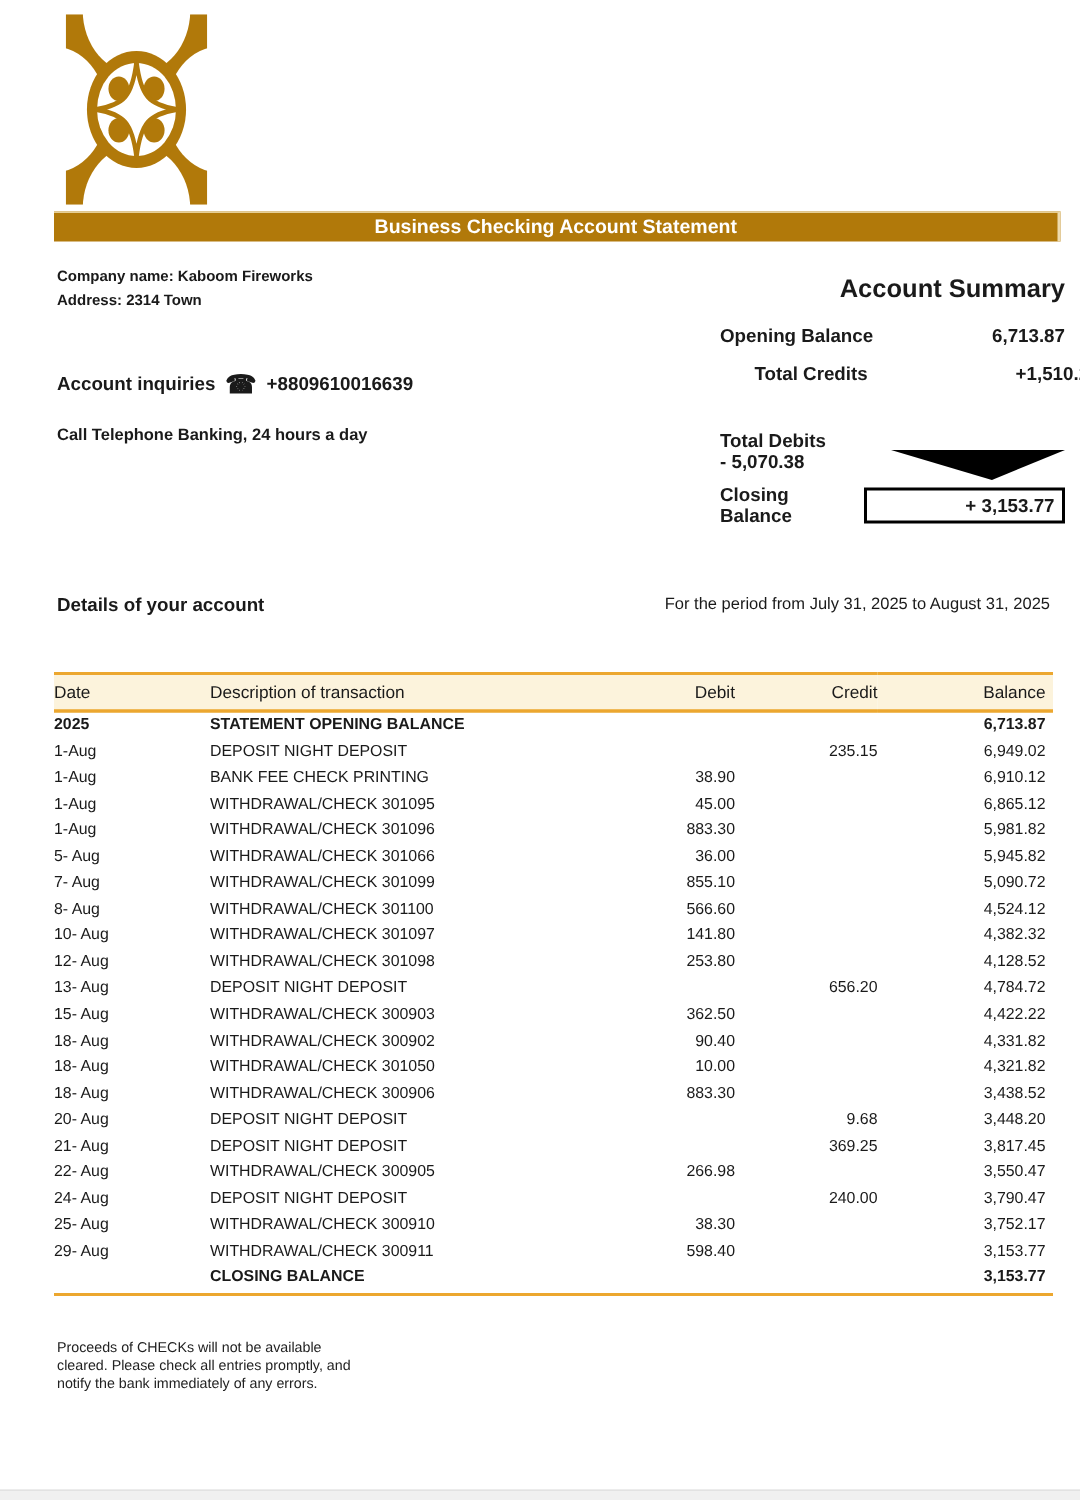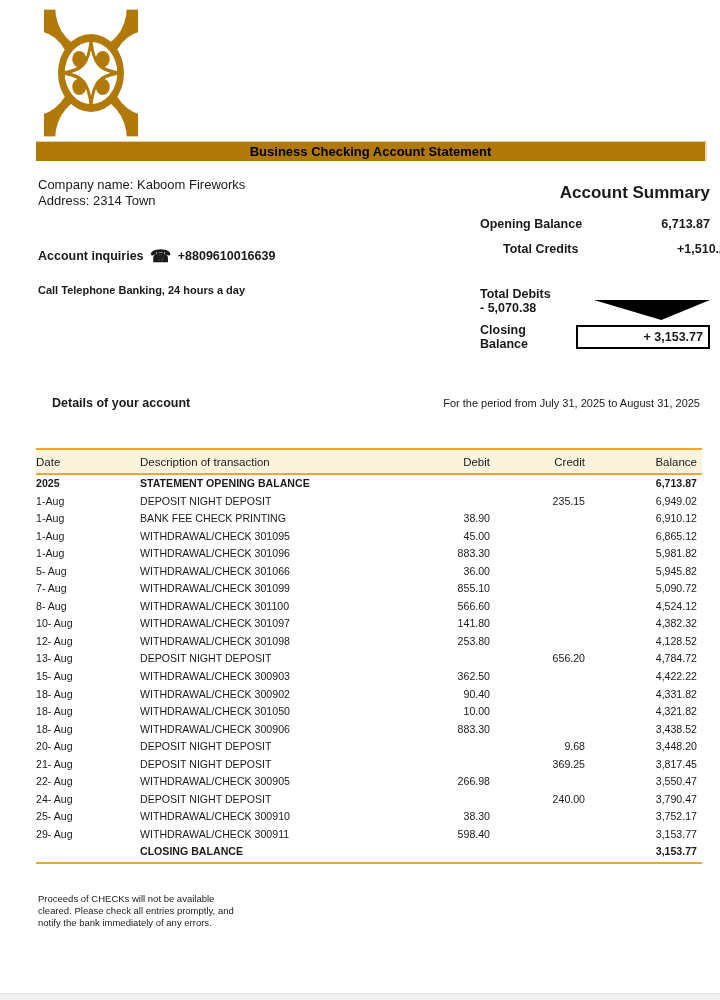--- a/index.html
+++ b/index.html
@@ -18,25 +18,25 @@
   .title-bar {
     position: absolute;
     left: 36px; top: 141px;
     width: 671px; height: 20px;
     background: #B1790A;
     border-top: 1px solid #e6cf96;
     border-right: 2px solid #eedbae;
     text-align: center;
   }
   .title-bar span {
-    color: #000000; font-weight: bold; font-size: 13px; line-height: 18px;
+    color: #ffffff; font-weight: bold; font-size: 13px; line-height: 18px;
   }
   
   .company-block { position: absolute; left: 38px; top: 177px; width: 400px; }
-  .company-line { font-size: 13px; font-weight: normal; line-height: 16px; }
+  .company-line { font-size: 10px; font-weight: bold; line-height: 16px; }
   .inquiries { position: absolute; left: 38px; top: 246px; font-size: 12.5px; font-weight: bold; }
   .phone-glyph { font-size: 17px; vertical-align: -2px; padding: 0 3px; }
   .tel-banking { position: absolute; left: 38px; top: 284px; font-size: 11px; font-weight: bold; }
   
   .summary { position: absolute; left: 480px; top: 183px; width: 230px; height: 172px; }
   .summary-title { font-size: 17px; font-weight: bold; text-align: right; }
   .summary-row { position: absolute; left: 0; width: 100%; display: flex; justify-content: space-between; }
   .summary-row .lbl, .summary-row .val { font-size: 12.5px; font-weight: bold; }
   .summary-row.r0 { top: 34px; }
   .summary-row.r1 { top: 59px; margin-left: 23px; }
@@ -49,21 +49,21 @@
   }
   .closing-row { position: absolute; top: 140px; left: 0; width: 100%; display: flex; justify-content: space-between; align-items: center; }
   .closing-row .lbl { font-size: 12.5px; font-weight: bold; }
   .closing-box {
     width: 135px; height: 24px;
     border: 2px solid #000;
     text-align: right;
   }
   .closing-box span { font-size: 12.5px; font-weight: bold; line-height: 20px; padding-right: 5px; }
   
-  .details-title { position: absolute; left: 52px; top: 396px; font-size: 12.5px; font-weight: bold; }
+  .details-title { position: absolute; left: 38px; top: 396px; font-size: 12.5px; font-weight: bold; }
   .period { position: absolute; right: 20px; top: 397px; font-size: 11px; }
   
   .tx-table-wrap { position: absolute; left: 36px; top: 448px; width: 666px; }
   table { width: 666px; border-collapse: collapse; table-layout: fixed; }
   col.c0 { width: 104px; } col.c1 { width: 246px; } col.c2 { width: 104px; }
   col.c3 { width: 95px; }  col.c4 { width: 117px; }
   thead th {
     background: #FCF3DC;
     border-top: 2px solid #ECA72F;
     border-bottom: 2px solid #ECA72F;

